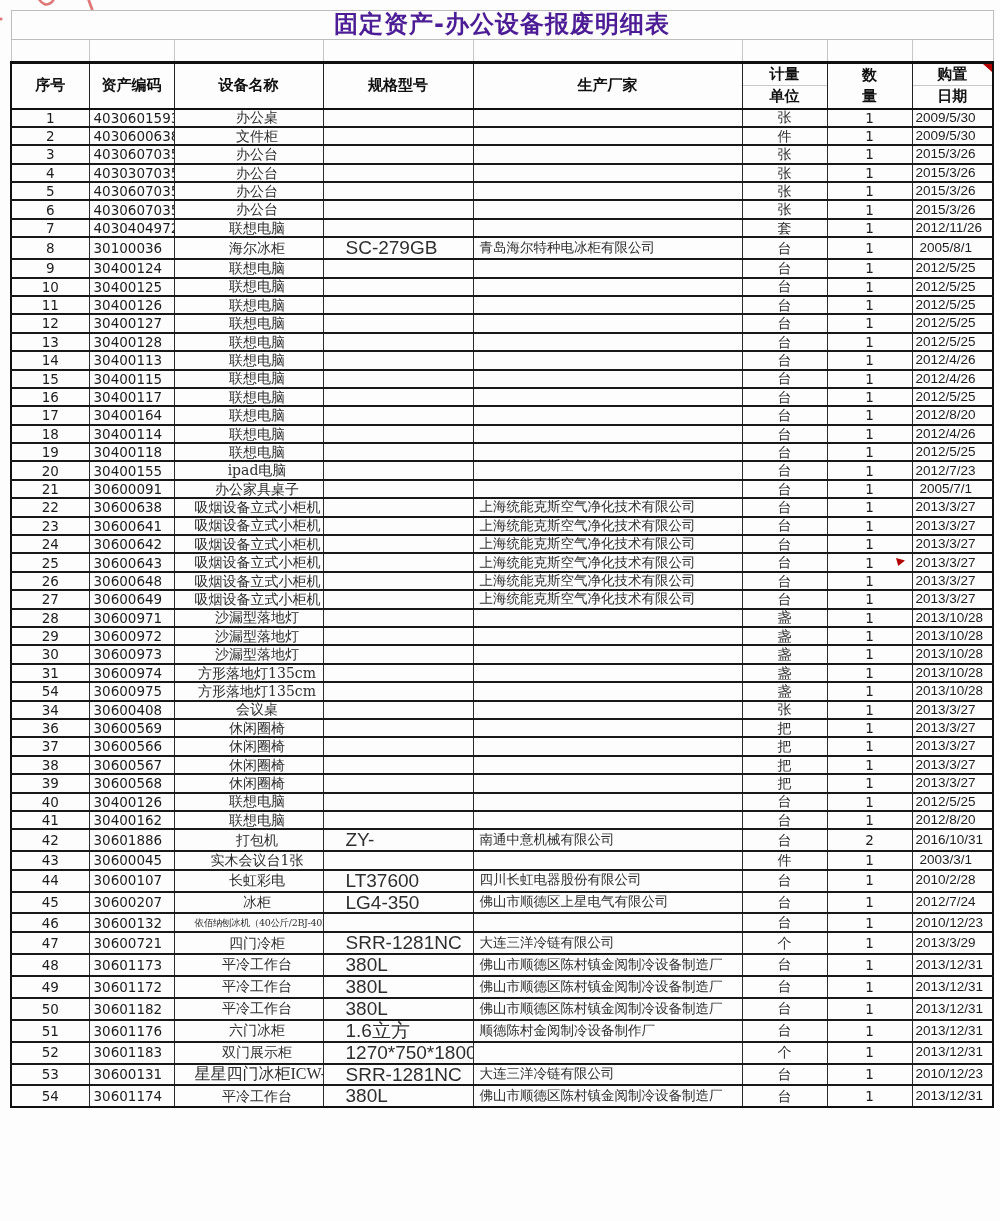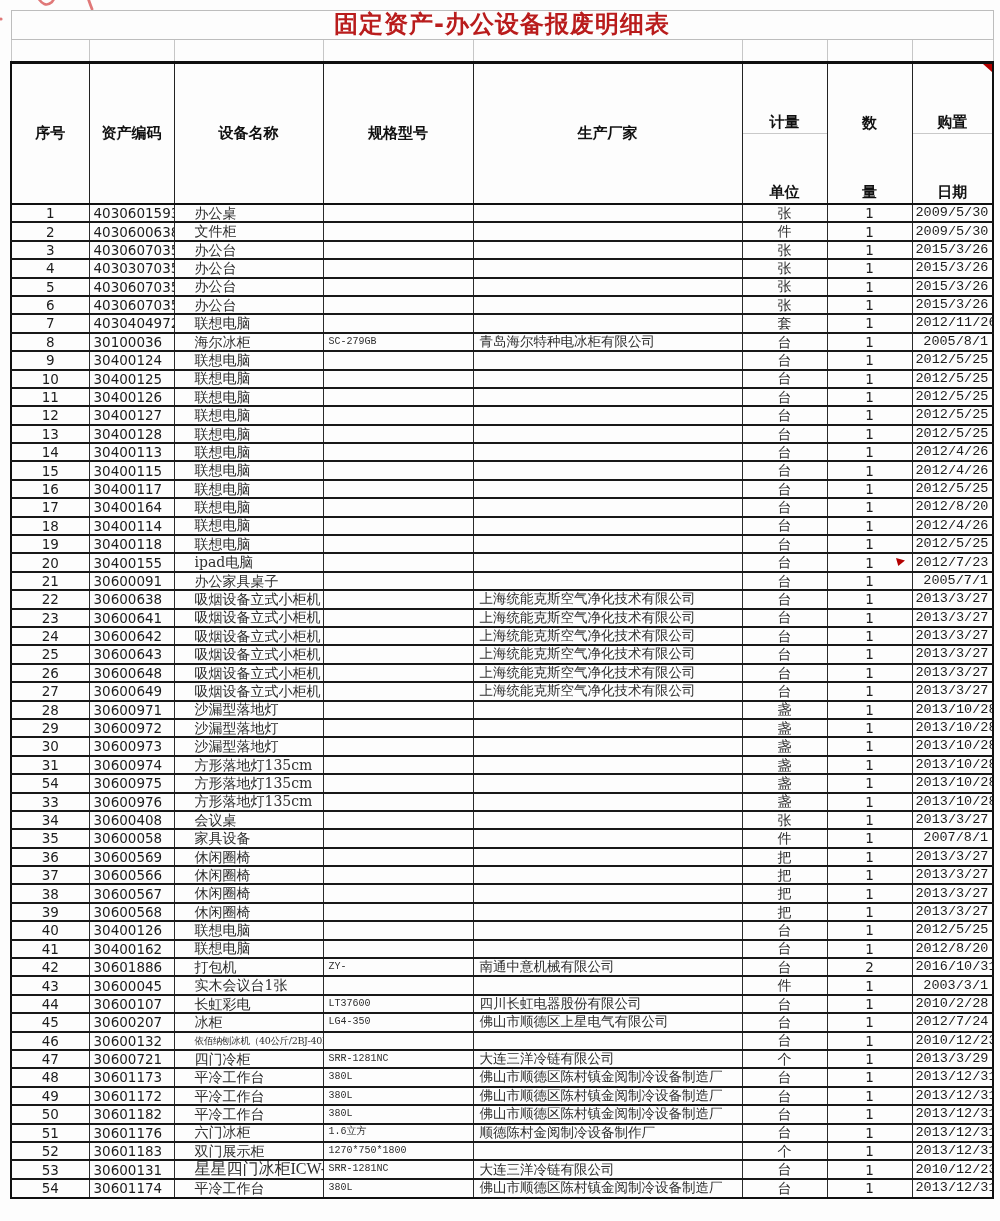--- a/index.html
+++ b/index.html
@@ -11,52 +11,52 @@
   }
   table.sheet {
     position:absolute; left:10px; top:10px; width:982px;
     border-collapse:collapse; table-layout:fixed;
   }
   
   td.title-cell {
     height:29px; border:1px solid var(--light);
     text-align:center; vertical-align:middle;
     font-family:"DejaVu Sans", sans-serif; font-weight:bold;
-    font-size:24px; letter-spacing:1px; color:#b91c1c; padding:0;
+    font-size:24px; letter-spacing:1px; color:#4c1d95; padding:0;
   }
   
   td.spacer-cell { height:23px; border:1px solid #c6c6c6; padding:0; }
   
   th {
     height:46px; padding:0; vertical-align:middle; text-align:center;
     font-family:"DejaVu Serif", serif; font-weight:bold; font-size:15px; color:#101010;
     border:1px solid #222; border-top:3px solid #101010; border-bottom:2px solid #101010;
   }
   th:first-child, td.first { border-left:2px solid #101010; }
   th:last-child,  td.last  { border-right:2px solid #101010; }
   .h2line { display:flex; flex-direction:column; justify-content:center; height:100%; }
-  .h2line span { display:block; line-height:21px;margin-top:48px; }
+  .h2line span { display:block; line-height:21px; }
   .h2line.divided span:first-child { border-bottom:1px solid #c9c9c9; }
   
   tbody td {
     height:18.4px; padding:0 3px; vertical-align:middle; line-height:1.05;
     border-left:1px solid #2b2b2b; border-right:1px solid #2b2b2b;
     border-top:2px solid #181818; border-bottom:2px solid #181818;
     white-space:nowrap; overflow:hidden; color:var(--mid);
   }
   tbody tr:last-child td { border-bottom:2.5px solid #101010;margin-left:37px; }
   .a-c { text-align:center; } .a-l { text-align:left; } .a-r { text-align:right; }
   td.c-idx  { font-family:"DejaVu Sans",sans-serif; font-size:13.5px; color:#1c1c1c; }
   td.c-code { font-family:"DejaVu Sans",sans-serif; font-size:13.5px; color:#1c1c1c; padding-left:4px; }
-  td.c-name { font-family:"DejaVu Serif",serif; font-size:14px; padding-left:20px; }
-  td.c-spec { font-family:Liberation Mono, monospace; font-size:10px; padding-left:5px; }
+  td.c-name { font-family:"DejaVu Serif",serif; font-size:14px; padding-left:20px;text-align:center; }
+  td.c-spec { font-family:Liberation Sans, sans-serif; font-size:19px; padding-left:22px; }
   td.c-maker{ font-family:Liberation Sans, sans-serif; font-size:13.5px; padding-left:6px; }
   td.c-unit { font-family:"DejaVu Serif",serif; font-size:14px; }
   td.c-qty  { font-family:"DejaVu Sans",sans-serif; font-size:13.5px; color:#1c1c1c; }
-  td.c-date { font-family:Liberation Mono, monospace; font-size:13.5px; color:#1c1c1c; padding-right:4px; }
+  td.c-date { font-family:Liberation Sans, sans-serif; font-size:13.5px; color:#1c1c1c; padding-right:20px; }
   td.c-name.small  { font-size:16px;font-family:Liberation Serif, serif; }
   td.c-name.xsmall { font-size:9.5px; letter-spacing:-0.3px; }
   
   .pen-marks { position:absolute; left:0; top:0; width:140px; height:24px; pointer-events:none; }
   .tri {
     position:absolute; width:9px; height:8px; background:var(--marker);
   }
   .tri-header { left:983px; top:64px; clip-path:polygon(0 0,100% 0,100% 100%); }
   .tri-row    { left:896px; top:558px; clip-path:polygon(0 0,100% 30%,25% 100%); }
 </style>
@@ -435,48 +435,28 @@
         <td class="c-idx a-c first">54</td>
         <td class="c-code a-l">30600975</td>
         <td class="c-name a-l">方形落地灯135cm</td>
         <td class="c-spec a-l"></td>
         <td class="c-maker a-l"></td>
         <td class="c-unit a-c">盏</td>
         <td class="c-qty a-c">1</td>
         <td class="c-date a-r last">2013/10/28</td>
       </tr>
       <tr>
-        <td class="c-idx a-c first">33</td>
-        <td class="c-code a-l">30600976</td>
-        <td class="c-name a-l">方形落地灯135cm</td>
-        <td class="c-spec a-l"></td>
-        <td class="c-maker a-l"></td>
-        <td class="c-unit a-c">盏</td>
-        <td class="c-qty a-c">1</td>
-        <td class="c-date a-r last">2013/10/28</td>
-      </tr>
-      <tr>
         <td class="c-idx a-c first">34</td>
         <td class="c-code a-l">30600408</td>
         <td class="c-name a-l">会议桌</td>
         <td class="c-spec a-l"></td>
         <td class="c-maker a-l"></td>
         <td class="c-unit a-c">张</td>
         <td class="c-qty a-c">1</td>
         <td class="c-date a-r last">2013/3/27</td>
-      </tr>
-      <tr>
-        <td class="c-idx a-c first">35</td>
-        <td class="c-code a-l">30600058</td>
-        <td class="c-name a-l">家具设备</td>
-        <td class="c-spec a-l"></td>
-        <td class="c-maker a-l"></td>
-        <td class="c-unit a-c">件</td>
-        <td class="c-qty a-c">1</td>
-        <td class="c-date a-r last">2007/8/1</td>
       </tr>
       <tr>
         <td class="c-idx a-c first">36</td>
         <td class="c-code a-l">30600569</td>
         <td class="c-name a-l">休闲圈椅</td>
         <td class="c-spec a-l"></td>
         <td class="c-maker a-l"></td>
         <td class="c-unit a-c">把</td>
         <td class="c-qty a-c">1</td>
         <td class="c-date a-r last">2013/3/27</td>

